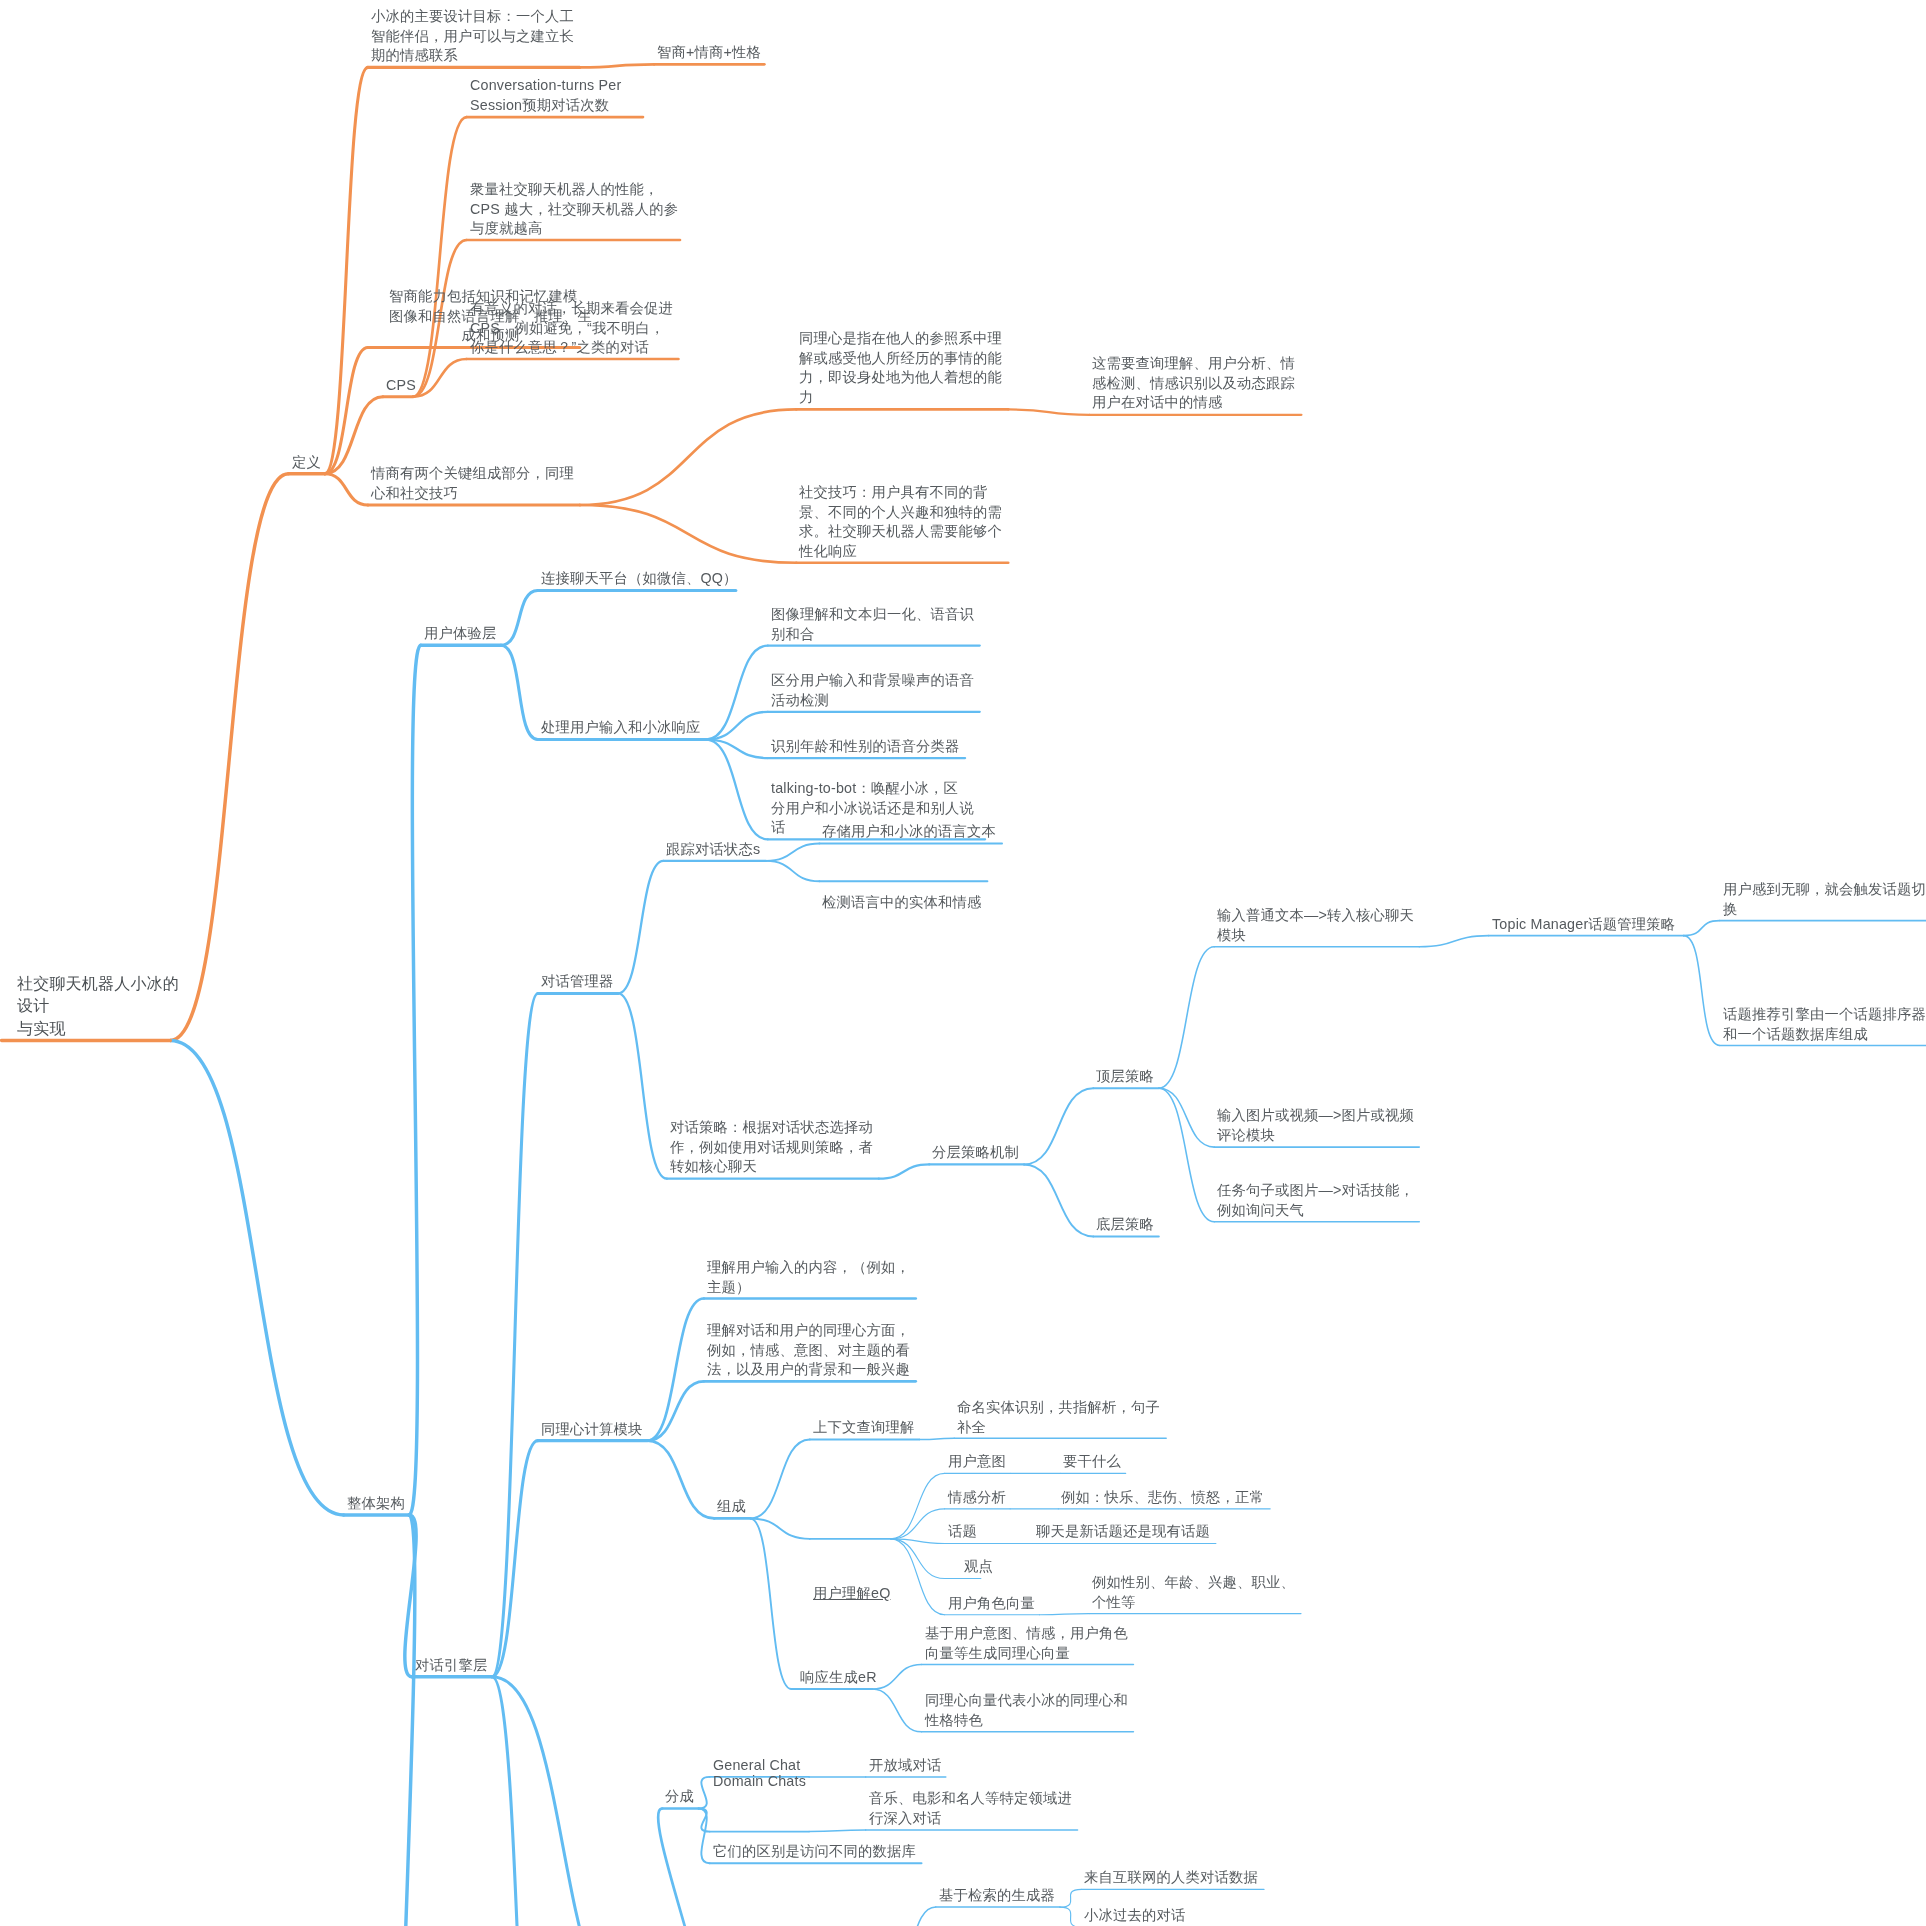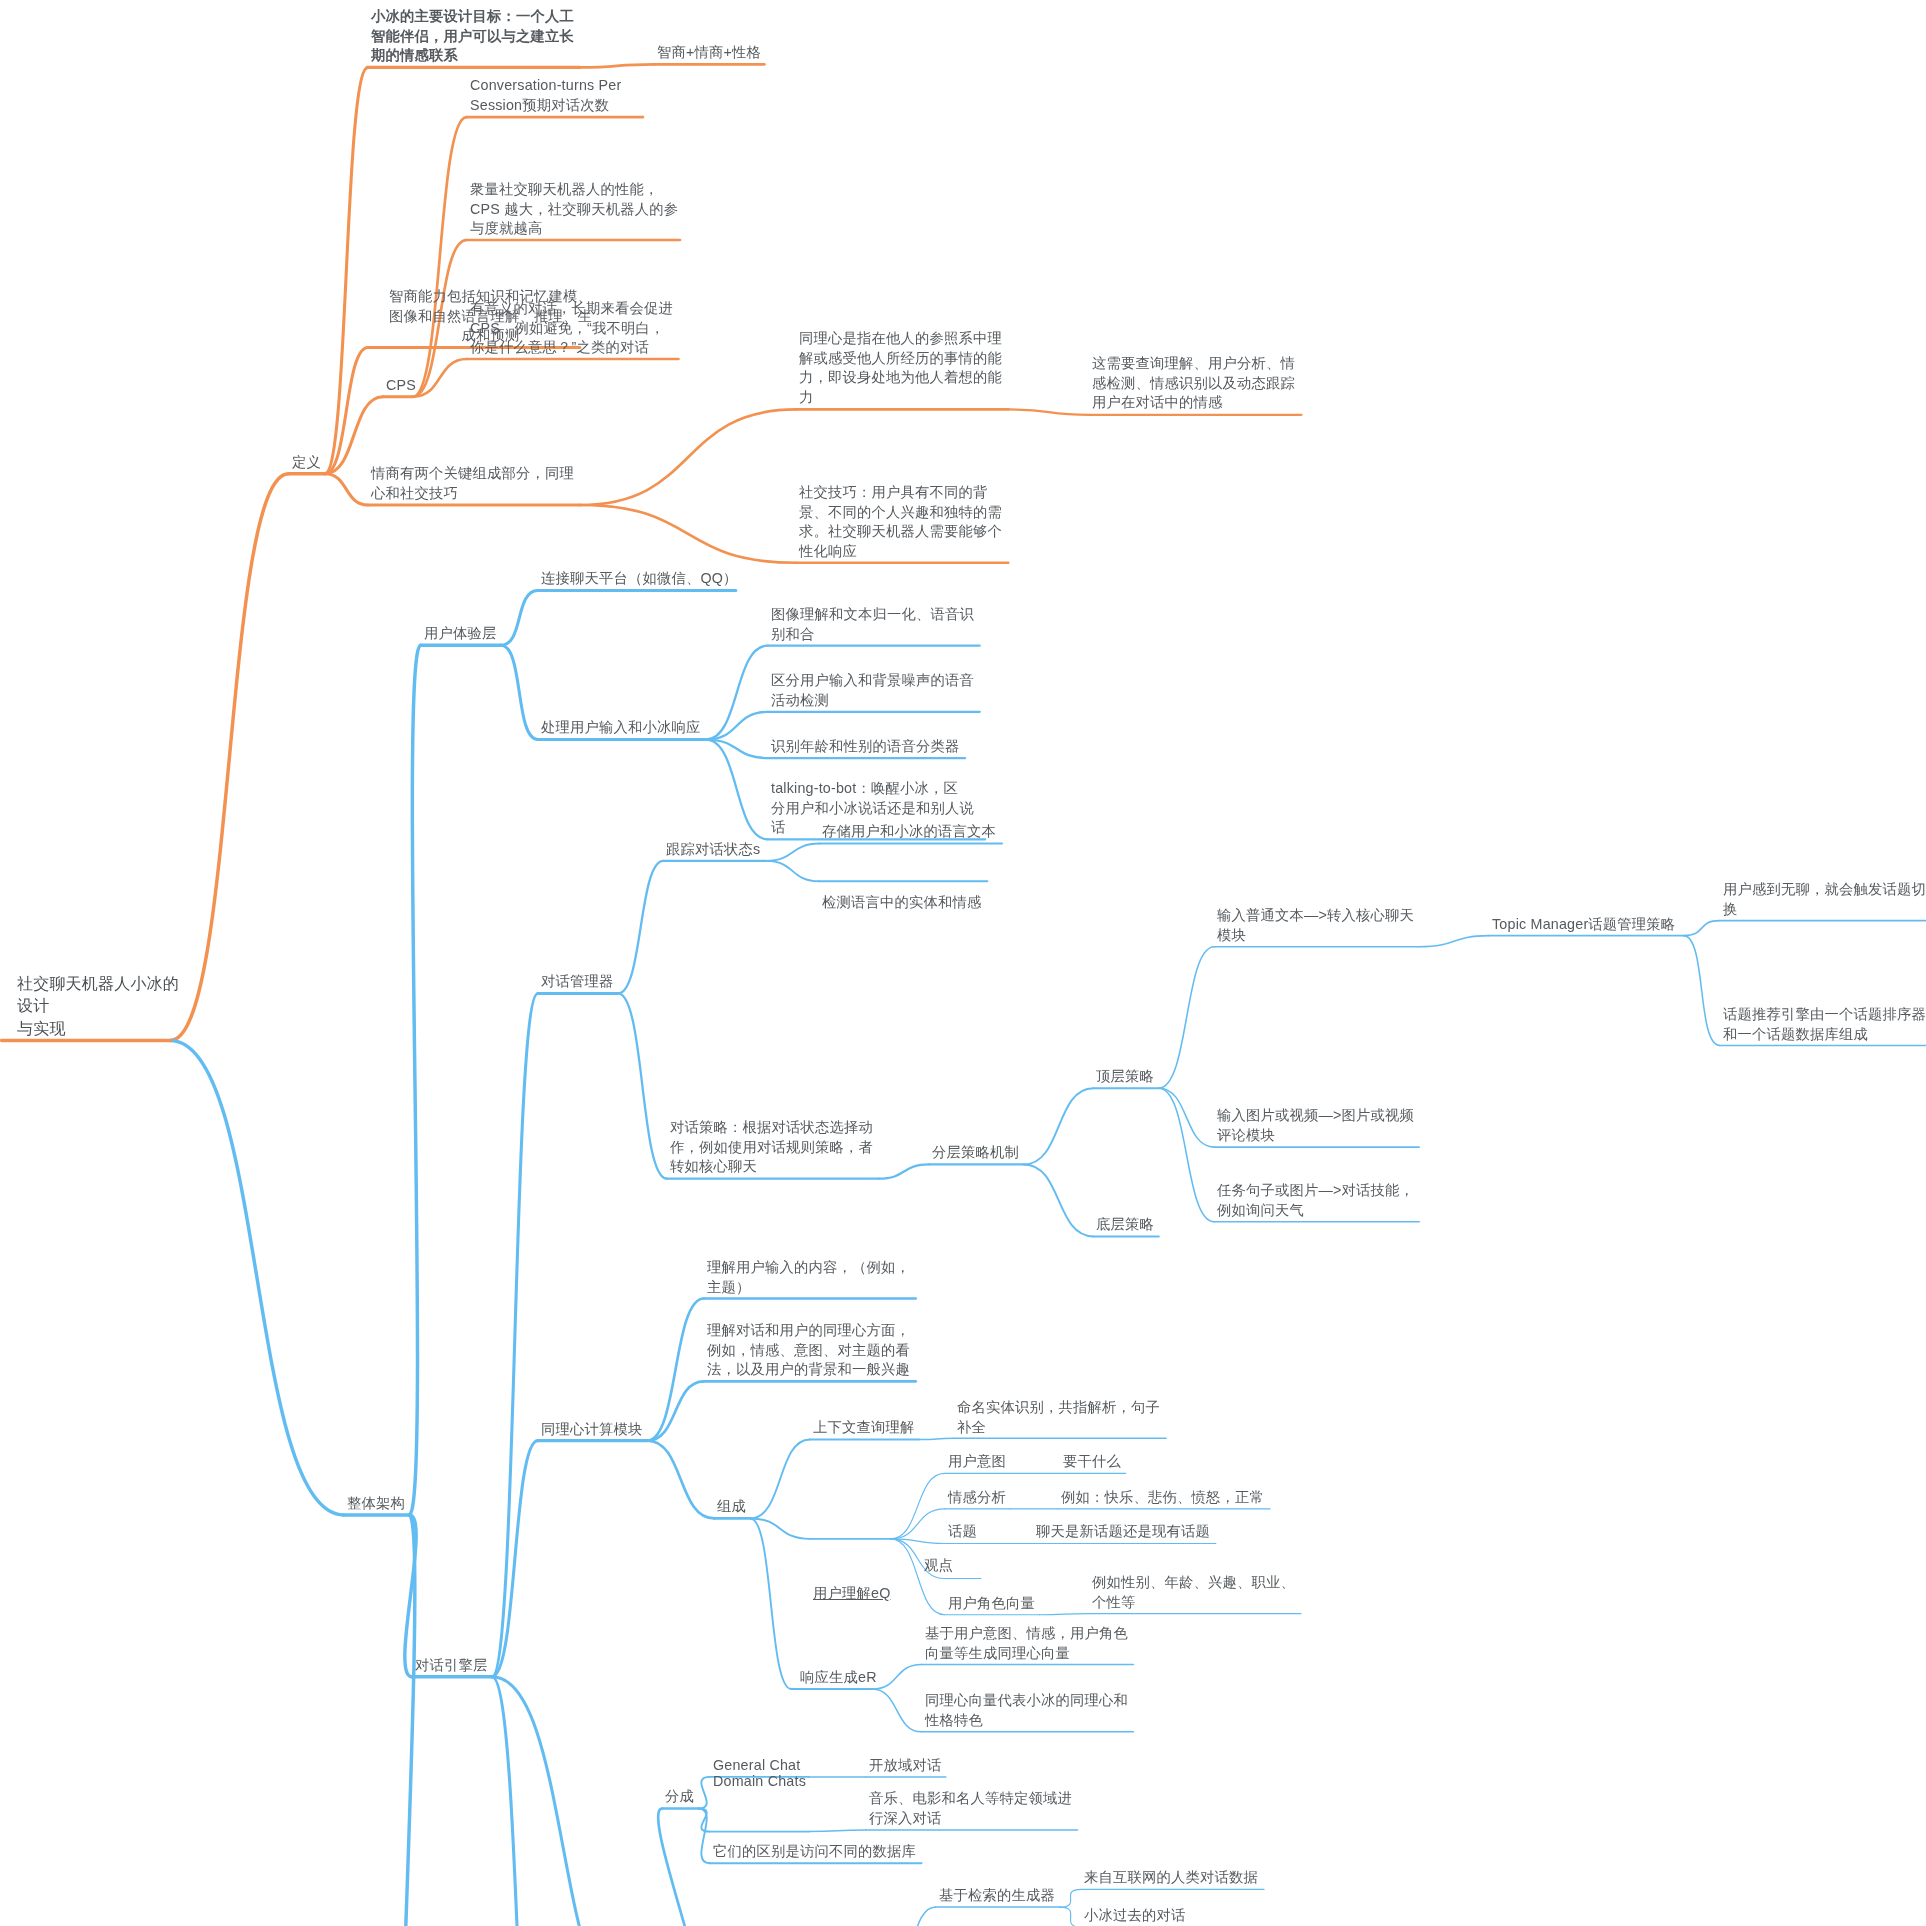--- a/index.html
+++ b/index.html
@@ -210,21 +210,21 @@
       <path d="M 1697 6127 L 2247 6127" stroke="#62bcf2" stroke-width="6" fill="none" stroke-linecap="round"></path>
       <path d="M 1036 6310 L 1168 6310" stroke="#62bcf2" stroke-width="9" fill="none" stroke-linecap="round"></path>
       <path d="M 1347 6227 L 1783 6227" stroke="#62bcf2" stroke-width="7" fill="none" stroke-linecap="round"></path>
       <path d="M 1347 6321 L 1517 6321" stroke="#62bcf2" stroke-width="7" fill="none" stroke-linecap="round"></path>
       <path d="M 1347 6395 L 1593 6395" stroke="#62bcf2" stroke-width="7" fill="none" stroke-linecap="round"></path>
     </svg>
   <div id="nodes">
       <div class="node root" style="left: 17px; top: 973px; width: 162px; text-align: left;">社交聊天机器人小冰的设计
 与实现</div>
       <div class="node" style="left: 292px; top: 453px; width: 46px;">定义</div>
-      <div class="node" style="left: 371px; top: 7px; width: 254px; font-weight: bold;">小冰的主要设计目标：一个人工
+      <div class="node" style="left: 371px; top: 7px; width: 254px;">小冰的主要设计目标：一个人工
 智能伴侣，用户可以与之建立长
 期的情感联系</div>
       <div class="node" style="left: 657px; top: 43px; width: 123px;">智商+情商+性格</div>
       <div class="node" style="left: 386px; top: 376px; width: 46px;">CPS</div>
       <div class="node" style="left: 470px; top: 76px; width: 220px;">Conversation-turns Per
 Session预期对话次数</div>
       <div class="node" style="left: 470px; top: 180px; width: 239px;">衆量社交聊天机器人的性能，
 CPS 越大，社交聊天机器人的参
 与度就越高</div>
       <div class="node" style="left: 470px; top: 299px; width: 239px;">有意义的对话，长期来看会促进
@@ -290,21 +290,21 @@
       <div class="node" style="left: 813px; top: 1418px; width: 131px;">上下文查询理解</div>
       <div class="node" style="left: 957px; top: 1398px; width: 223px;">命名实体识别，共指解析，句子
 补全</div>
       <div class="node" style="left: 813px; top: 1584px; width: 116px; text-decoration: underline;">用户理解eQ</div>
       <div class="node" style="left: 948px; top: 1452px; width: 77px;">用户意图</div>
       <div class="node" style="left: 1063px; top: 1452px; width: 96px;">要干什么</div>
       <div class="node" style="left: 948px; top: 1488px; width: 77px;">情感分析</div>
       <div class="node" style="left: 1061px; top: 1488px; width: 239px;">例如：快乐、悲伤、愤怒，正常</div>
       <div class="node" style="left: 948px; top: 1522px; width: 62px;">话题</div>
       <div class="node" style="left: 1036px; top: 1522px; width: 239px;">聊天是新话题还是现有话题</div>
-      <div class="node" style="left: 924px; top: 1557px; width: 62px; font-family: Liberation Mono, monospace;">观点</div>
+      <div class="node" style="left: 964px; top: 1557px; width: 62px;">观点</div>
       <div class="node" style="left: 948px; top: 1594px; width: 127px;">用户角色向量</div>
       <div class="node" style="left: 1092px; top: 1573px; width: 223px;">例如性别、年龄、兴趣、职业、
 个性等</div>
       <div class="node" style="left: 794px; top: 1668px; width: 112px; padding-left: 6px;">响应生成eR</div>
       <div class="node" style="left: 925px; top: 1624px; width: 223px;">基于用户意图、情感，用户角色
 向量等生成同理心向量</div>
       <div class="node" style="left: 925px; top: 1691px; width: 223px;">同理心向量代表小冰的同理心和
 性格特色</div>
       <div class="node" style="left: 665px; top: 1787px; width: 62px;">分成</div>
       <div class="node" style="left: 713px; top: 1756px; width: 123px;">General Chat</div>

